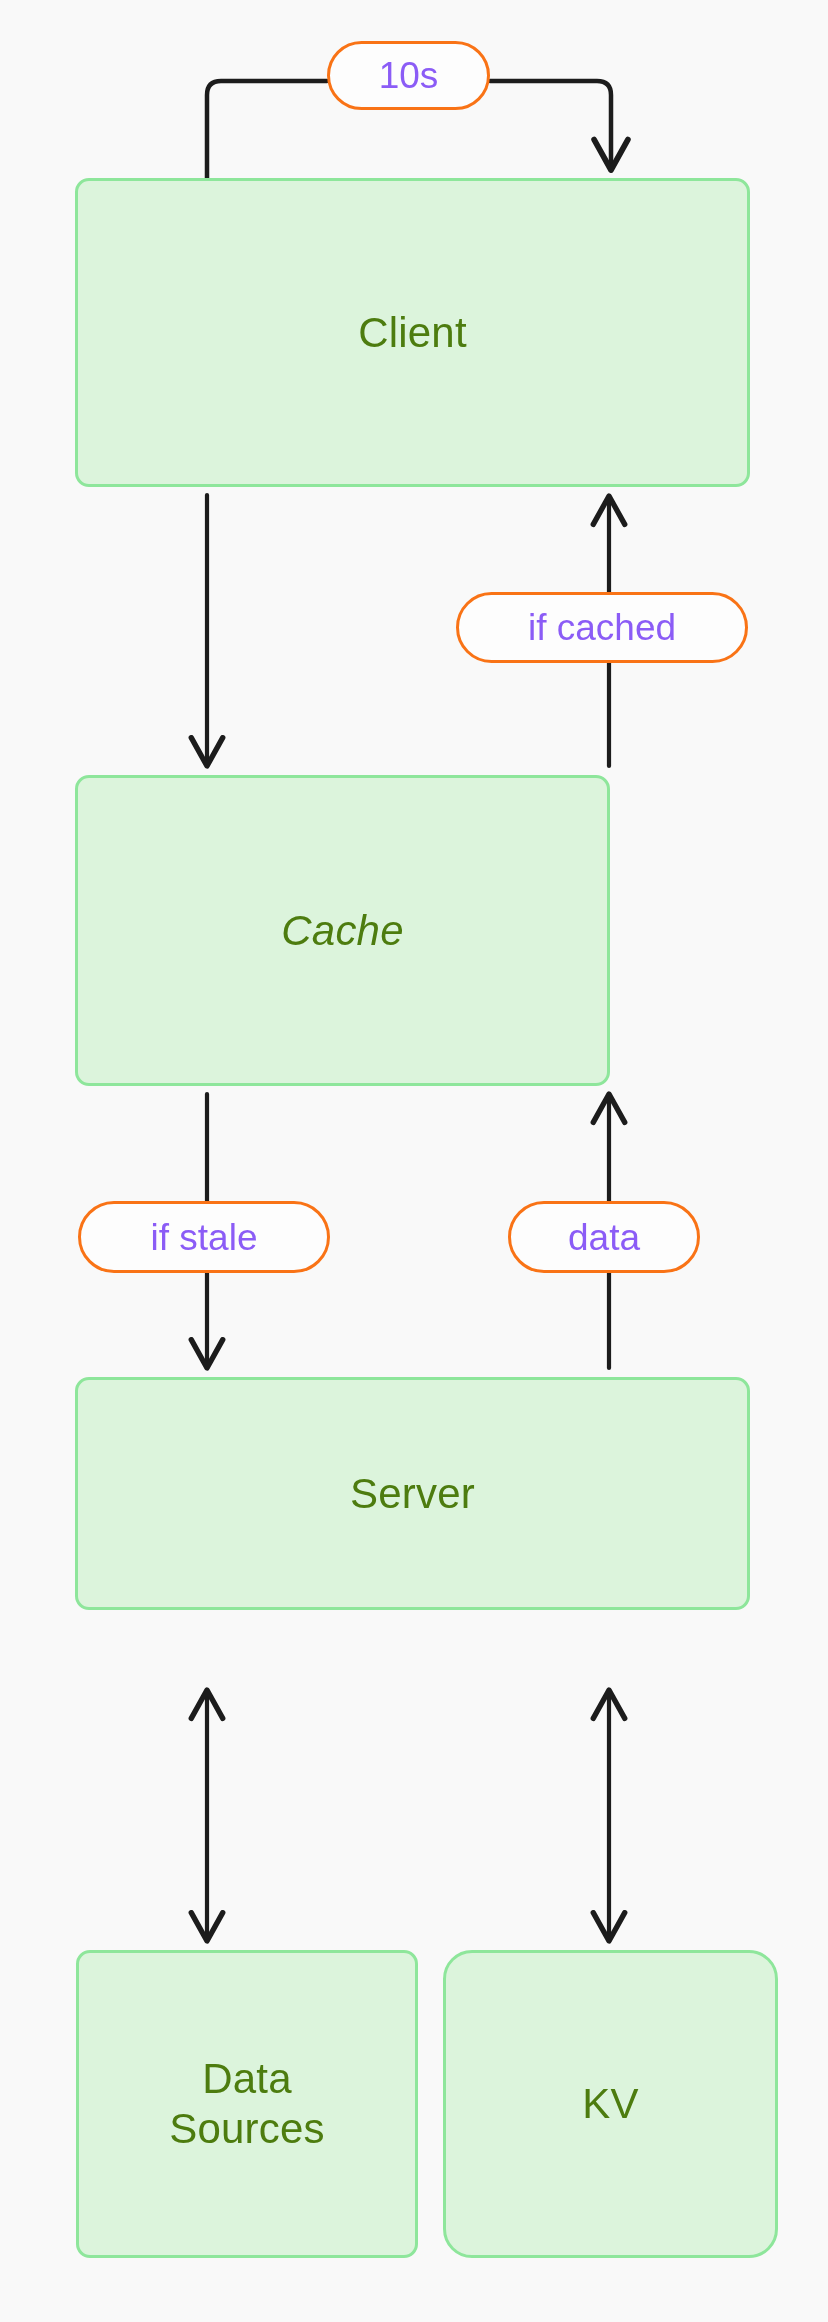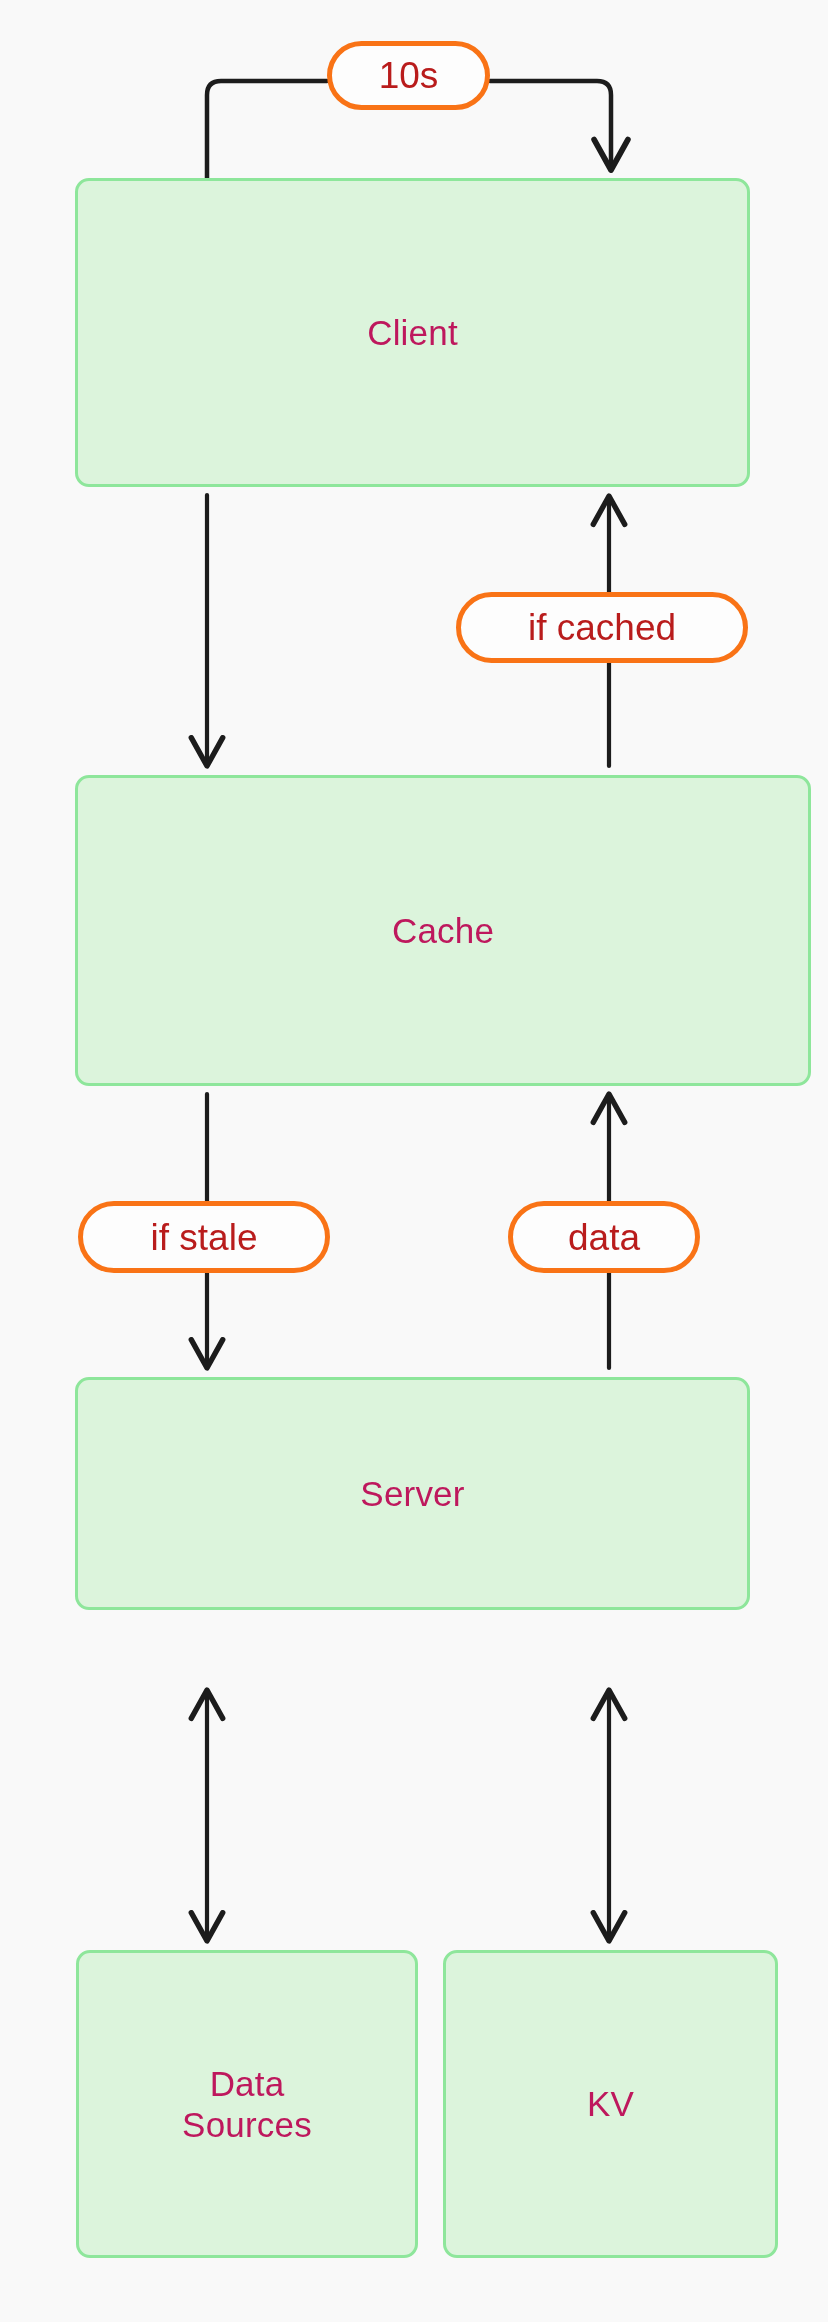--- a/index.html
+++ b/index.html
@@ -17,49 +17,49 @@
     background:#dcf4dc;
     border:3px solid #8ee69b;
     border-radius:14px;
     box-sizing:border-box;
     display:flex;
     align-items:center;
     justify-content:center;
     text-align:center;
   }
   .node-label{
-    color:#be185d;
-    font-size:35px;
+    color:#4d7c0f;
+    font-size:42px;
     line-height:1.18;
     font-weight:400;
     letter-spacing:0.2px;
     white-space:pre-line;
   }
   .edge-label{
     position:absolute;
     background:#fdfdfd;
-    border:5px solid #f97316;
+    border:3px solid #f97316;
     border-radius:40px;
-    color:#b91c1c;
+    color:#8b5cf6;
     font-size:37px;
     line-height:1;
     display:flex;
     align-items:center;
     justify-content:center;
     box-sizing:border-box;
     white-space:nowrap;
     text-align:center;
   }
 
   
   #node-client       {left:75px;  top:178px;  width:675px; height:309px;}
-  #node-cache        {left:75px;  top:775px;  width:736px; height:311px;}
+  #node-cache        {left:75px;  top:775px;  width:535px; height:311px;font-style:italic;}
   #node-server       {left:75px;  top:1377px; width:675px; height:233px;}
   #node-datasources  {left:76px;  top:1950px; width:342px; height:308px;}
-  #node-kv           {left:443px; top:1950px; width:335px; height:308px;}
+  #node-kv           {left:443px; top:1950px; width:335px; height:308px;border-radius:29px;}
 
   
   #label-10s        {left:327px; top:41px;   width:163px; height:69px;}
   #label-ifcached   {left:456px; top:592px;  width:292px; height:71px;}
   #label-ifstale    {left:78px;  top:1201px; width:252px; height:72px;}
   #label-data       {left:508px; top:1201px; width:192px; height:72px;}
 </style>
 </head>
 <body>
 

